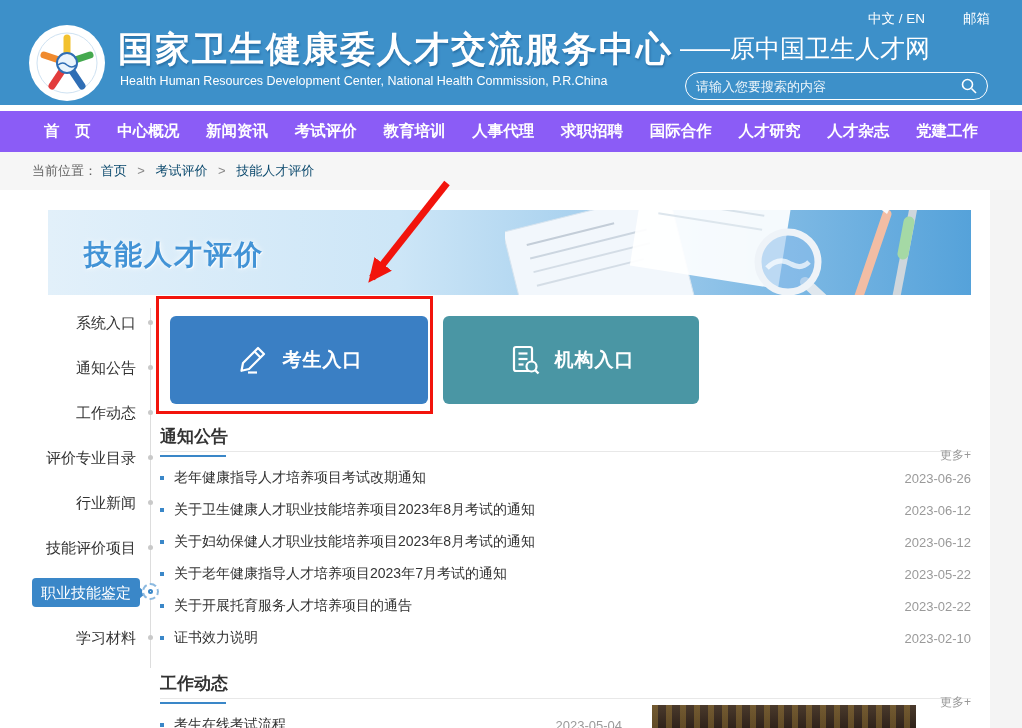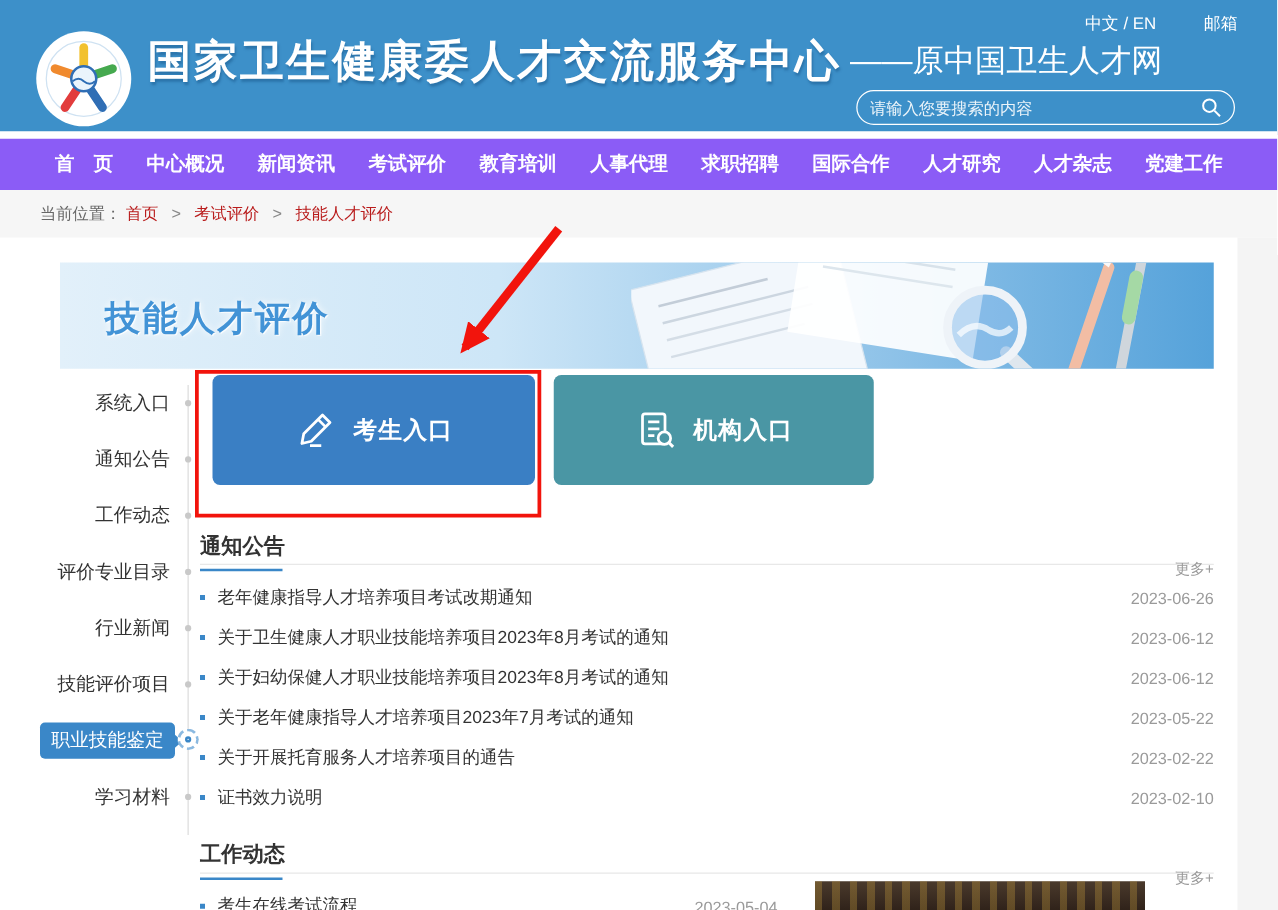--- a/index.html
+++ b/index.html
@@ -25,21 +25,21 @@
   .search-icon { width:16px; height:16px; display:block; cursor:pointer; }
 
   
   .nav { position:absolute; left:0; top:111px; width:1022px; height:41px; background:#8b5cf6;
          display:flex; align-items:center; justify-content:space-between; padding:0 44px; }
   .nav a { color:#fff; font-size:15.5px; font-weight:700; text-decoration:none; white-space:nowrap; cursor:pointer; }
 
   
   .crumb-row { position:absolute; left:0; top:152px; width:1022px; height:38px; background:#f6f6f6; }
   .crumb { position:absolute; left:32px; top:0; line-height:38px; font-size:13px; color:#666; }
-  .crumb a { color:#b91c1c; text-decoration:none; cursor:pointer; }
+  .crumb a { color:#0c4a6e; text-decoration:none; cursor:pointer; }
   .crumb .sep { margin:0 7px; color:#888; }
 
   
   .right-strip { position:absolute; left:990px; top:190px; width:32px; height:538px; background:#f4f4f4; }
 
   
   .banner { position:absolute; left:48px; top:210px; width:923px; height:85px; overflow:hidden;
             background:linear-gradient(90deg,#e2f0fa 0%,#cde6f7 38%,#8ec2e8 72%,#55a2da 100%); }
   .banner-title { position:absolute; left:36px; top:26px; font-size:28px; font-weight:700; color:#4293d6;
                   letter-spacing:2px; text-shadow:0 0 6px rgba(255,255,255,.95),1px 1px 0 rgba(255,255,255,.8); }
@@ -58,21 +58,21 @@
   .side-pill { display:inline-block; background:#3a87c8; color:#fff; height:29px; line-height:29px;
                padding:0 9px; border-radius:4px; position:relative; font-size:15px; }
   .side-pill::after { content:""; position:absolute; right:-6px; top:9px; border:6px solid transparent;
                       border-right:none; border-left:7px solid #3a87c8; }
   .side-marker { position:absolute; right:11px; top:13px; width:17px; height:17px; border-radius:50%;
                  border:2px dashed #8bb9e0; background:#fff; }
   .side-marker i { position:absolute; left:3.5px; top:3.5px; width:5px; height:5px; border:2.5px solid #3a87c8;
                    border-radius:50%; display:block; }
 
   
-  .entry { position:absolute; top:300px; height:88px; border-radius:6px; display:flex; align-items:center;
+  .entry { position:absolute; top:316px; height:88px; border-radius:6px; display:flex; align-items:center;
            justify-content:center; gap:13px; color:#fff; text-decoration:none; cursor:pointer; }
   .entry-label { font-size:19px; font-weight:700; letter-spacing:1px; white-space:nowrap; }
   .entry-blue  { left:170px; width:258px; background:#3a7fc4; }
   .entry-teal  { left:443px; width:256px; background:#4a96a4; }
   .entry-green { left:714px; width:257px; background:#85c054; }
   .entry-green .entry-label { font-size:16px; }
   .entry svg { display:block; }
 
   
   .red-rect { position:absolute; left:156px; top:296px; width:277px; height:118px;
@@ -110,20 +110,21 @@
         <path d="M39 14 L39 30" stroke="#f2c12e" stroke-width="7"></path>
         <path d="M62 31 L47 36" stroke="#45a94f" stroke-width="7"></path>
         <path d="M54 62 L44 47" stroke="#2f6eb5" stroke-width="7"></path>
         <path d="M24 62 L34 47" stroke="#e23c3c" stroke-width="7"></path>
         <path d="M16 31 L31 36" stroke="#f08a2e" stroke-width="7"></path>
       </g>
       <circle cx="39" cy="39" r="10" fill="#eaf4fc" stroke="#2f6eb5" stroke-width="2"></circle>
       <path d="M30 41 q5 -4 9 0 q5 4 9 0" fill="none" stroke="#2f6eb5" stroke-width="1.6"></path>
     </svg>
     <div class="org-title">国家卫生健康委人才交流服务中心</div>
+    <div class="org-subtitle">Health Human Resources Development Center, National Health Commission, P.R.China</div>
     <div class="lang-row">
       <span>中文 / EN</span>
       <span>邮箱</span>
     </div>
     <div class="former-name">——原中国卫生人才网</div>
     <div class="search-box">
       <input type="text" placeholder="请输入您要搜索的内容" style="">
       <svg class="search-icon" viewBox="0 0 16 16">
         <circle cx="6.5" cy="6.5" r="5" fill="none" stroke="#fff" stroke-width="1.6"></circle>
         <line x1="10.5" y1="10.5" x2="15" y2="15" stroke="#fff" stroke-width="1.6"></line>

